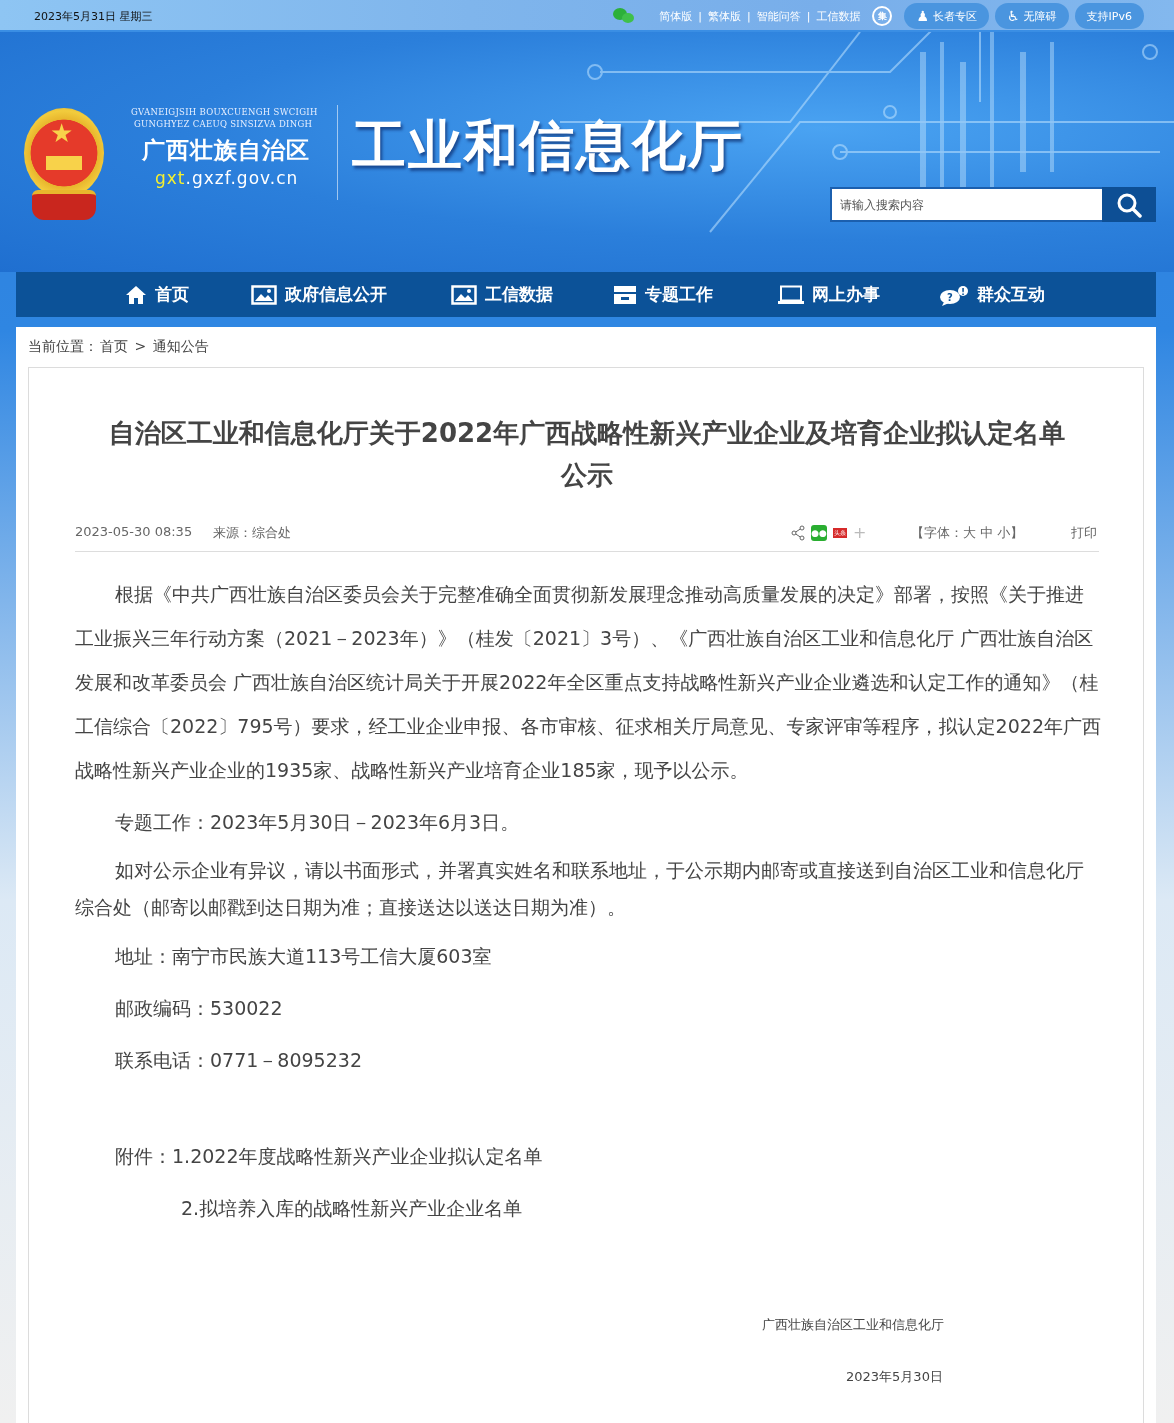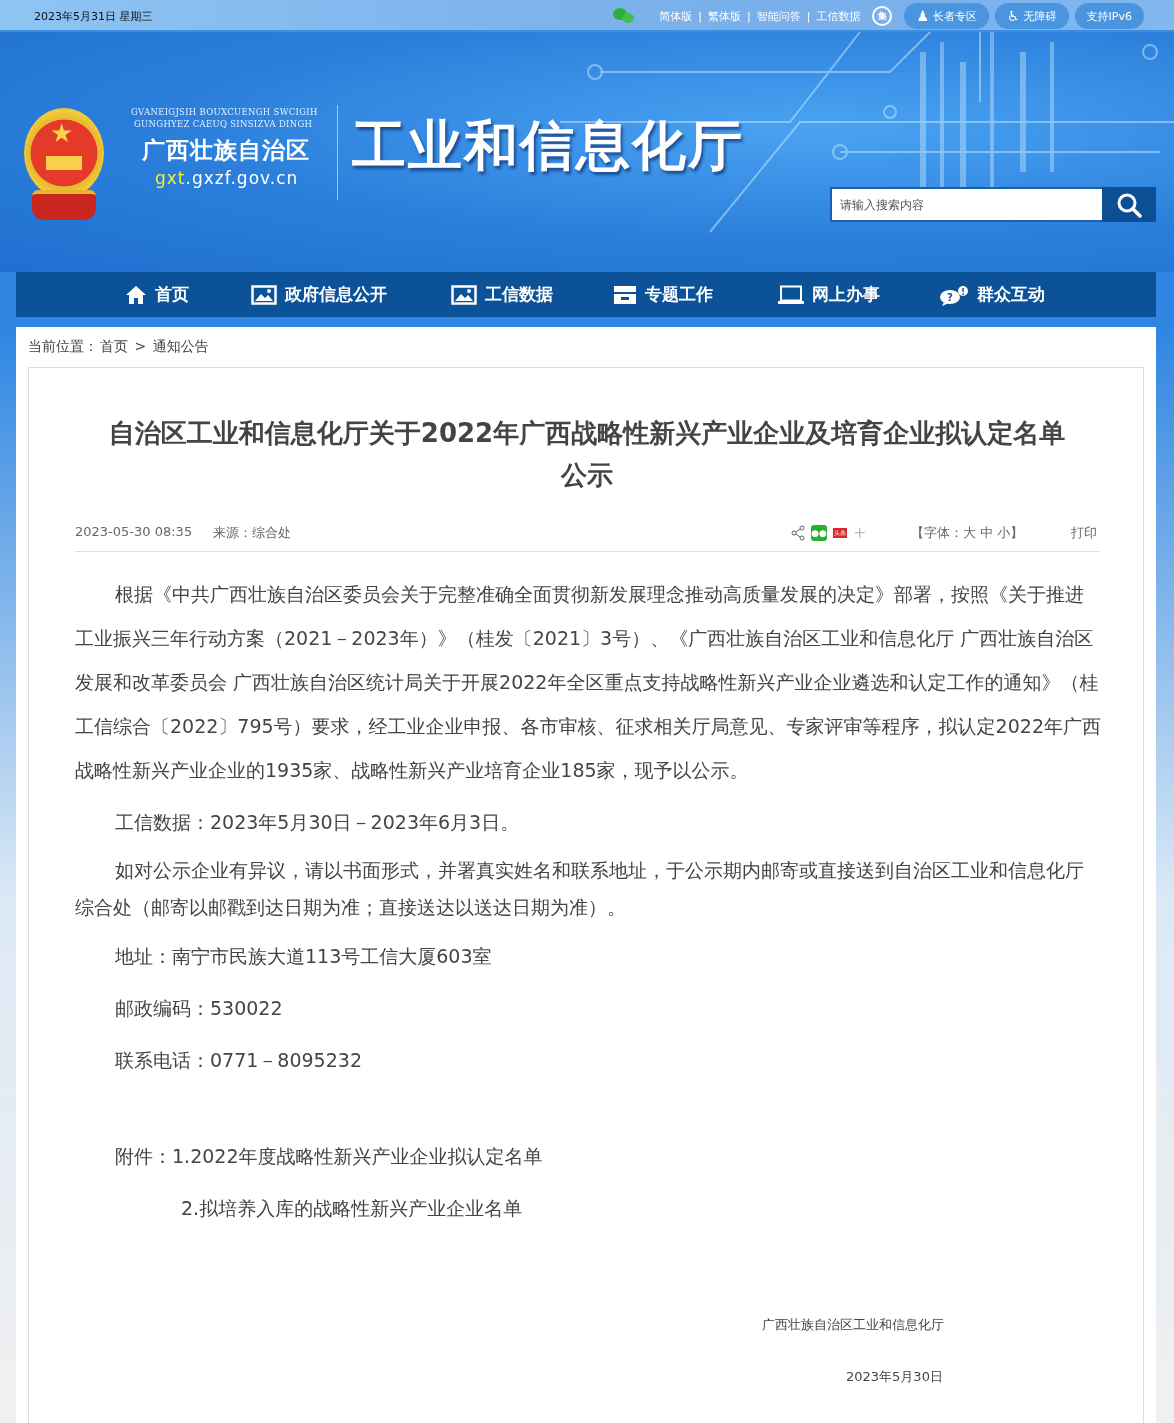--- a/index.html
+++ b/index.html
@@ -240,21 +240,21 @@
         <span class="wx-btn">●●</span>
         <span class="tt-btn">头条</span>
         <span class="plus">+</span>
       </span>
       <span class="font">【字体：大 中 小】</span>
       <span class="print">打印</span>
     </div>
 
     <div class="body">
       <p>根据《中共广西壮族自治区委员会关于完整准确全面贯彻新发展理念推动高质量发展的决定》部署，按照《关于推进工业振兴三年行动方案（2021－2023年）》（桂发〔2021〕3号）、《广西壮族自治区工业和信息化厅  广西壮族自治区发展和改革委员会 广西壮族自治区统计局关于开展2022年全区重点支持战略性新兴产业企业遴选和认定工作的通知》（桂工信综合〔2022〕795号）要求，经工业企业申报、各市审核、征求相关厅局意见、专家评审等程序，拟认定2022年广西战略性新兴产业企业的1935家、战略性新兴产业培育企业185家，现予以公示。</p>
-      <p class="p-short">工信数据：2023年5月30日－2023年6月3日。</p>
+      <p class="p-short">专题工作：2023年5月30日－2023年6月3日。</p>
       <p class="p-short" style="line-height:37px;">如对公示企业有异议，请以书面形式，并署真实姓名和联系地址，于公示期内邮寄或直接送到自治区工业和信息化厅综合处（邮寄以邮戳到达日期为准；直接送达以送达日期为准）。</p>
       <p class="p-short">地址：南宁市民族大道113号工信大厦603室</p>
       <p class="p-short">邮政编码：530022</p>
       <p class="p-short">联系电话：0771－8095232</p>
       <p style="margin-top:52px;"><span>附件：</span><span>1.2022年度战略性新兴产业企业拟认定名单</span></p>
       <p class="p-short" style="padding-left:66px;"><span>2.拟培养入库的战略性新兴产业企业名单</span></p>
     </div>
 
     <div class="sign" style="left:733px; top:948px;">广西壮族自治区工业和信息化厅</div>
     <div class="sign" style="left:817px; top:1000px;">2023年5月30日</div>

